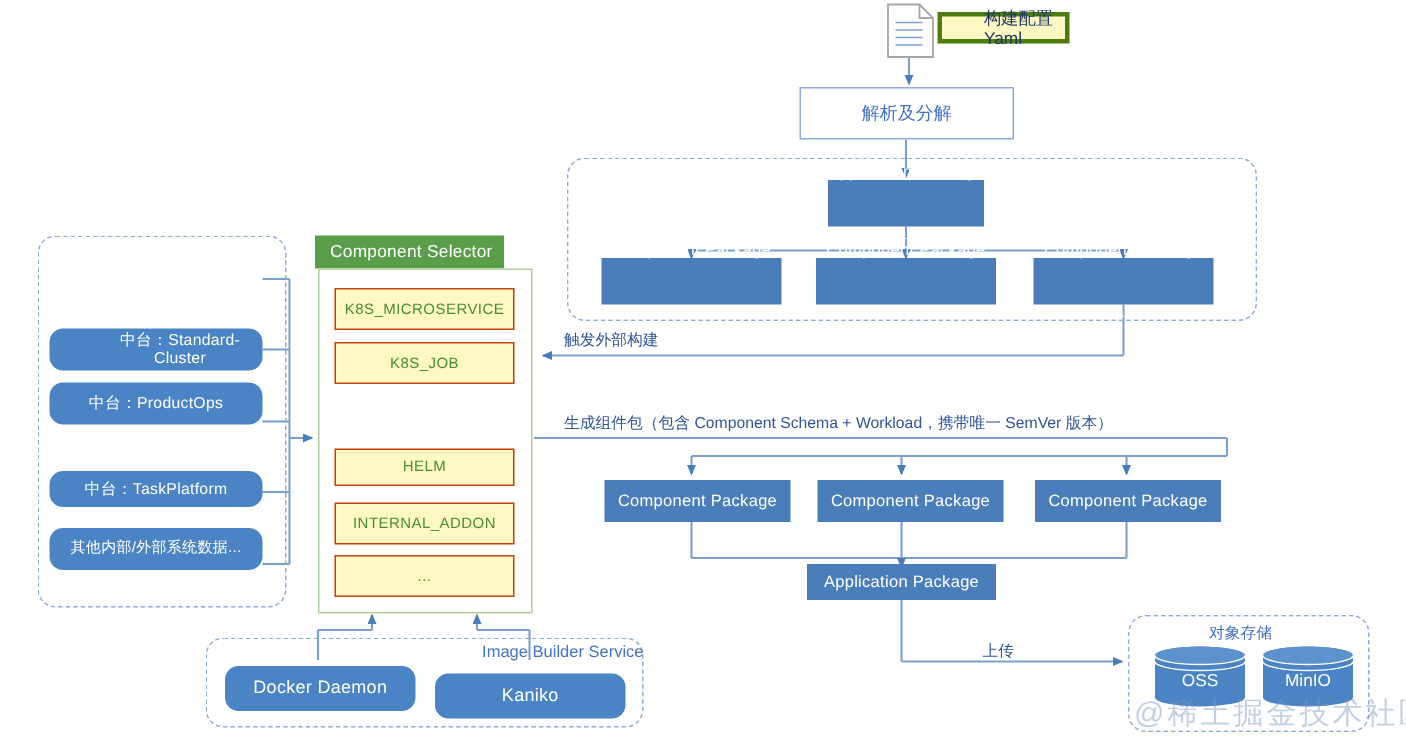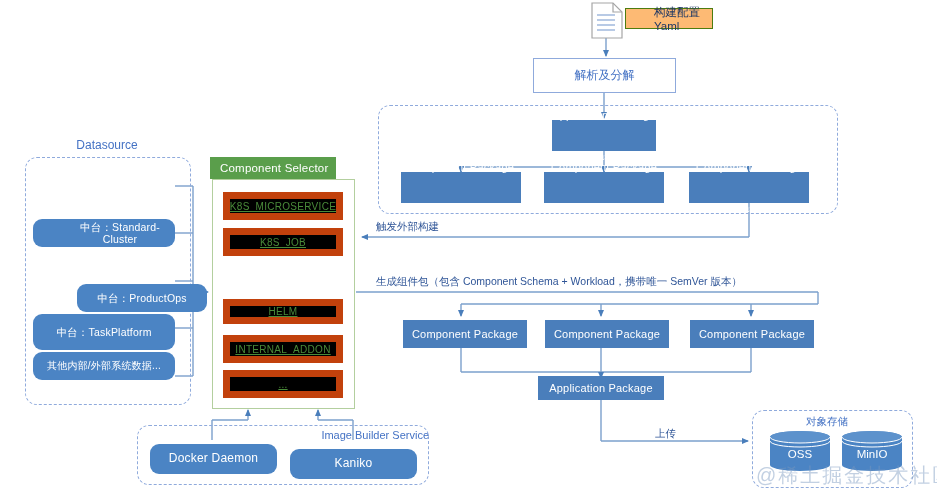--- a/index.html
+++ b/index.html
@@ -18,32 +18,32 @@
   
   .whitebox{background:#ffffff;border:1px solid #8faadc;color:#4472c4;
             display:flex;align-items:center;justify-content:center;
             text-align:center;font-size:12px;}
   .dashdot{border:1px dashed #8faadc;border-radius:12px;background:transparent;}
 
   
   .cs-header{background:#5a9e4b;color:#ffffff;font-size:11.5px;
              display:flex;align-items:center;padding-left:10px;letter-spacing:.2px;}
   .cs-panel{border:1px solid #b3cf9e;background:#ffffff;}
-  .cs-item{border:7px solid #c2410c;background:#000000;color:#4a8b3a;
+  .cs-item{border:1px solid #c2410c;background:#fef9c3;color:#4a8b3a;
            display:flex;align-items:center;justify-content:center;
-           font-size:10px;letter-spacing:.3px;text-decoration:underline;}
+           font-size:10px;letter-spacing:.3px;}
 
   
   .lbl{color:#4472c4;font-size:11px;white-space:nowrap;}
   .lbl-dark{color:#2f5597;font-size:10.5px;white-space:nowrap;}
   .lbl-white{color:#ffffff;font-size:10.5px;white-space:nowrap;}
   .lbl-title{color:#4472c4;font-size:12px;white-space:nowrap;}
 
   
-  .chip{border:1px solid #4d7c0f;background:#fdba74;color:#1f3864;
+  .chip{border:3px solid #4d7c0f;background:#fef9c3;color:#1f3864;
         font-size:11.5px;display:flex;align-items:center;justify-content:center;padding-left:28px;}
 
   
   svg.lines{position:absolute;left:0;top:0;width:937px;height:500px;
             pointer-events:none;overflow:visible;}
 
   .wm{position:absolute;color:rgba(120,150,190,.45);font-size:20px;
       white-space:nowrap;letter-spacing:2px;}
 </style>
 </head>
@@ -176,26 +176,25 @@
       <path d="M1,7 a30,6 0 0 1 60,0 V35 a30,6 0 0 1 -60,0 Z" fill="#4b84c4"></path>
       <ellipse cx="31" cy="7" rx="30" ry="6" fill="#5d92cc"></ellipse>
       <path d="M1,7 a30,6 0 0 0 60,0" fill="none" stroke="#ffffff" stroke-width="1"></path>
       <path d="M1,11 a30,6 0 0 0 60,0" fill="none" stroke="#ffffff" stroke-width="1"></path>
     </svg>
   </div>
   <div class="abs lbl-white" style="left:841px;top:448px;width:62px;text-align:center;font-size:11.5px;">MinIO</div>
 
   <div class="wm" style="left:756px;top:462px;">@稀土掘金技术社区</div>
 
-  <div class="abs lbl-title" style="left:22px;top:138px;width:170px;text-align:center;">Datasource</div>
   <div class="abs dashdot" style="left:25px;top:157px;width:166px;height:248px;border-style:dashed;"></div>
 
   <div class="abs bluebox rounded" style="left:33px;top:219px;width:142px;height:28px;font-size:10.5px;padding-left:32px;">中台：Standard-Cluster</div>
-  <div class="abs bluebox rounded" style="left:33px;top:284px;width:130px;height:28px;font-size:10.5px;margin-left:44px;">中台：ProductOps</div>
-  <div class="abs bluebox rounded" style="left:33px;top:314px;width:142px;height:36px;font-size:10.5px;">中台：TaskPlatform</div>
+  <div class="abs bluebox rounded" style="left:33px;top:255px;width:142px;height:28px;font-size:10.5px;">中台：ProductOps</div>
+  <div class="abs bluebox rounded" style="left:33px;top:314px;width:142px;height:24px;font-size:10.5px;">中台：TaskPlatform</div>
   <div class="abs bluebox rounded" style="left:33px;top:352px;width:142px;height:28px;font-size:10px;">其他内部/外部系统数据...</div>
 
   <div class="abs cs-header" style="left:210px;top:157px;width:126px;height:22px;">Component Selector</div>
   <div class="abs cs-panel" style="left:212px;top:179px;width:143px;height:230px;"></div>
 
   <div class="abs cs-item" style="left:223px;top:192px;width:120px;height:28px;">K8S_MICROSERVICE</div>
   <div class="abs cs-item" style="left:223px;top:228px;width:120px;height:28px;">K8S_JOB</div>
   <div class="abs cs-item" style="left:223px;top:299px;width:120px;height:25px;">HELM</div>
   <div class="abs cs-item" style="left:223px;top:335px;width:120px;height:28px;">INTERNAL_ADDON</div>
   <div class="abs cs-item" style="left:223px;top:370px;width:120px;height:28px;">...</div>

